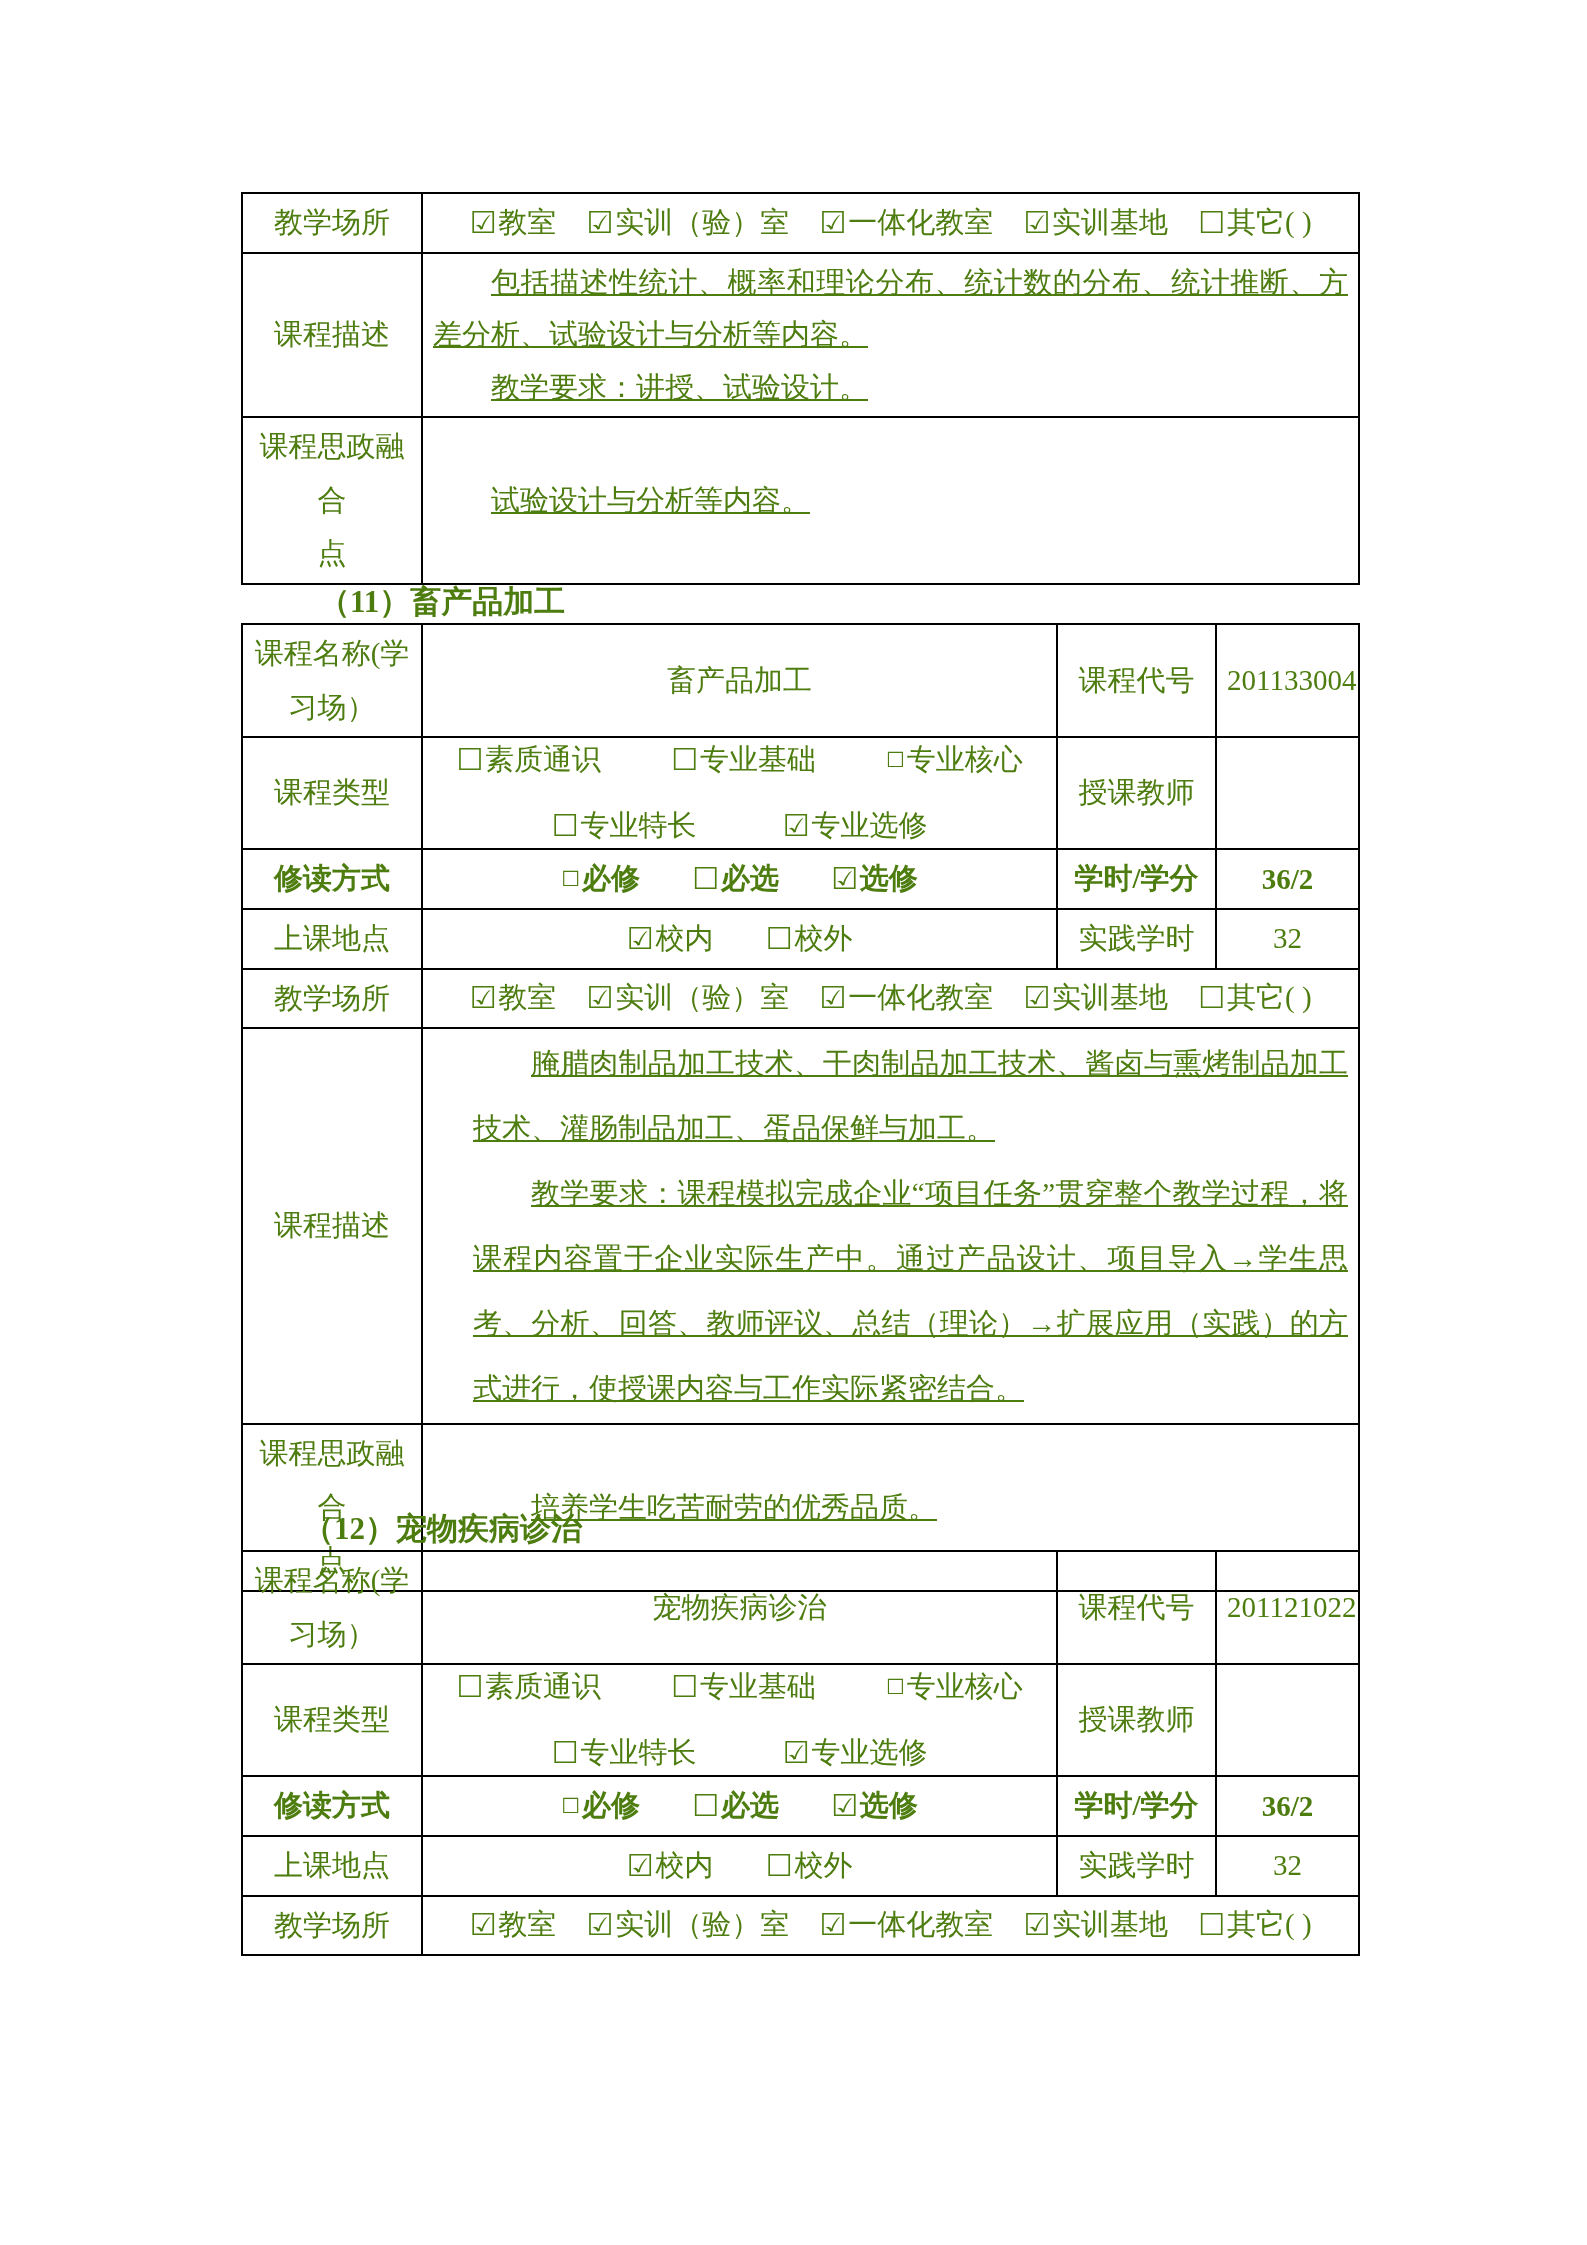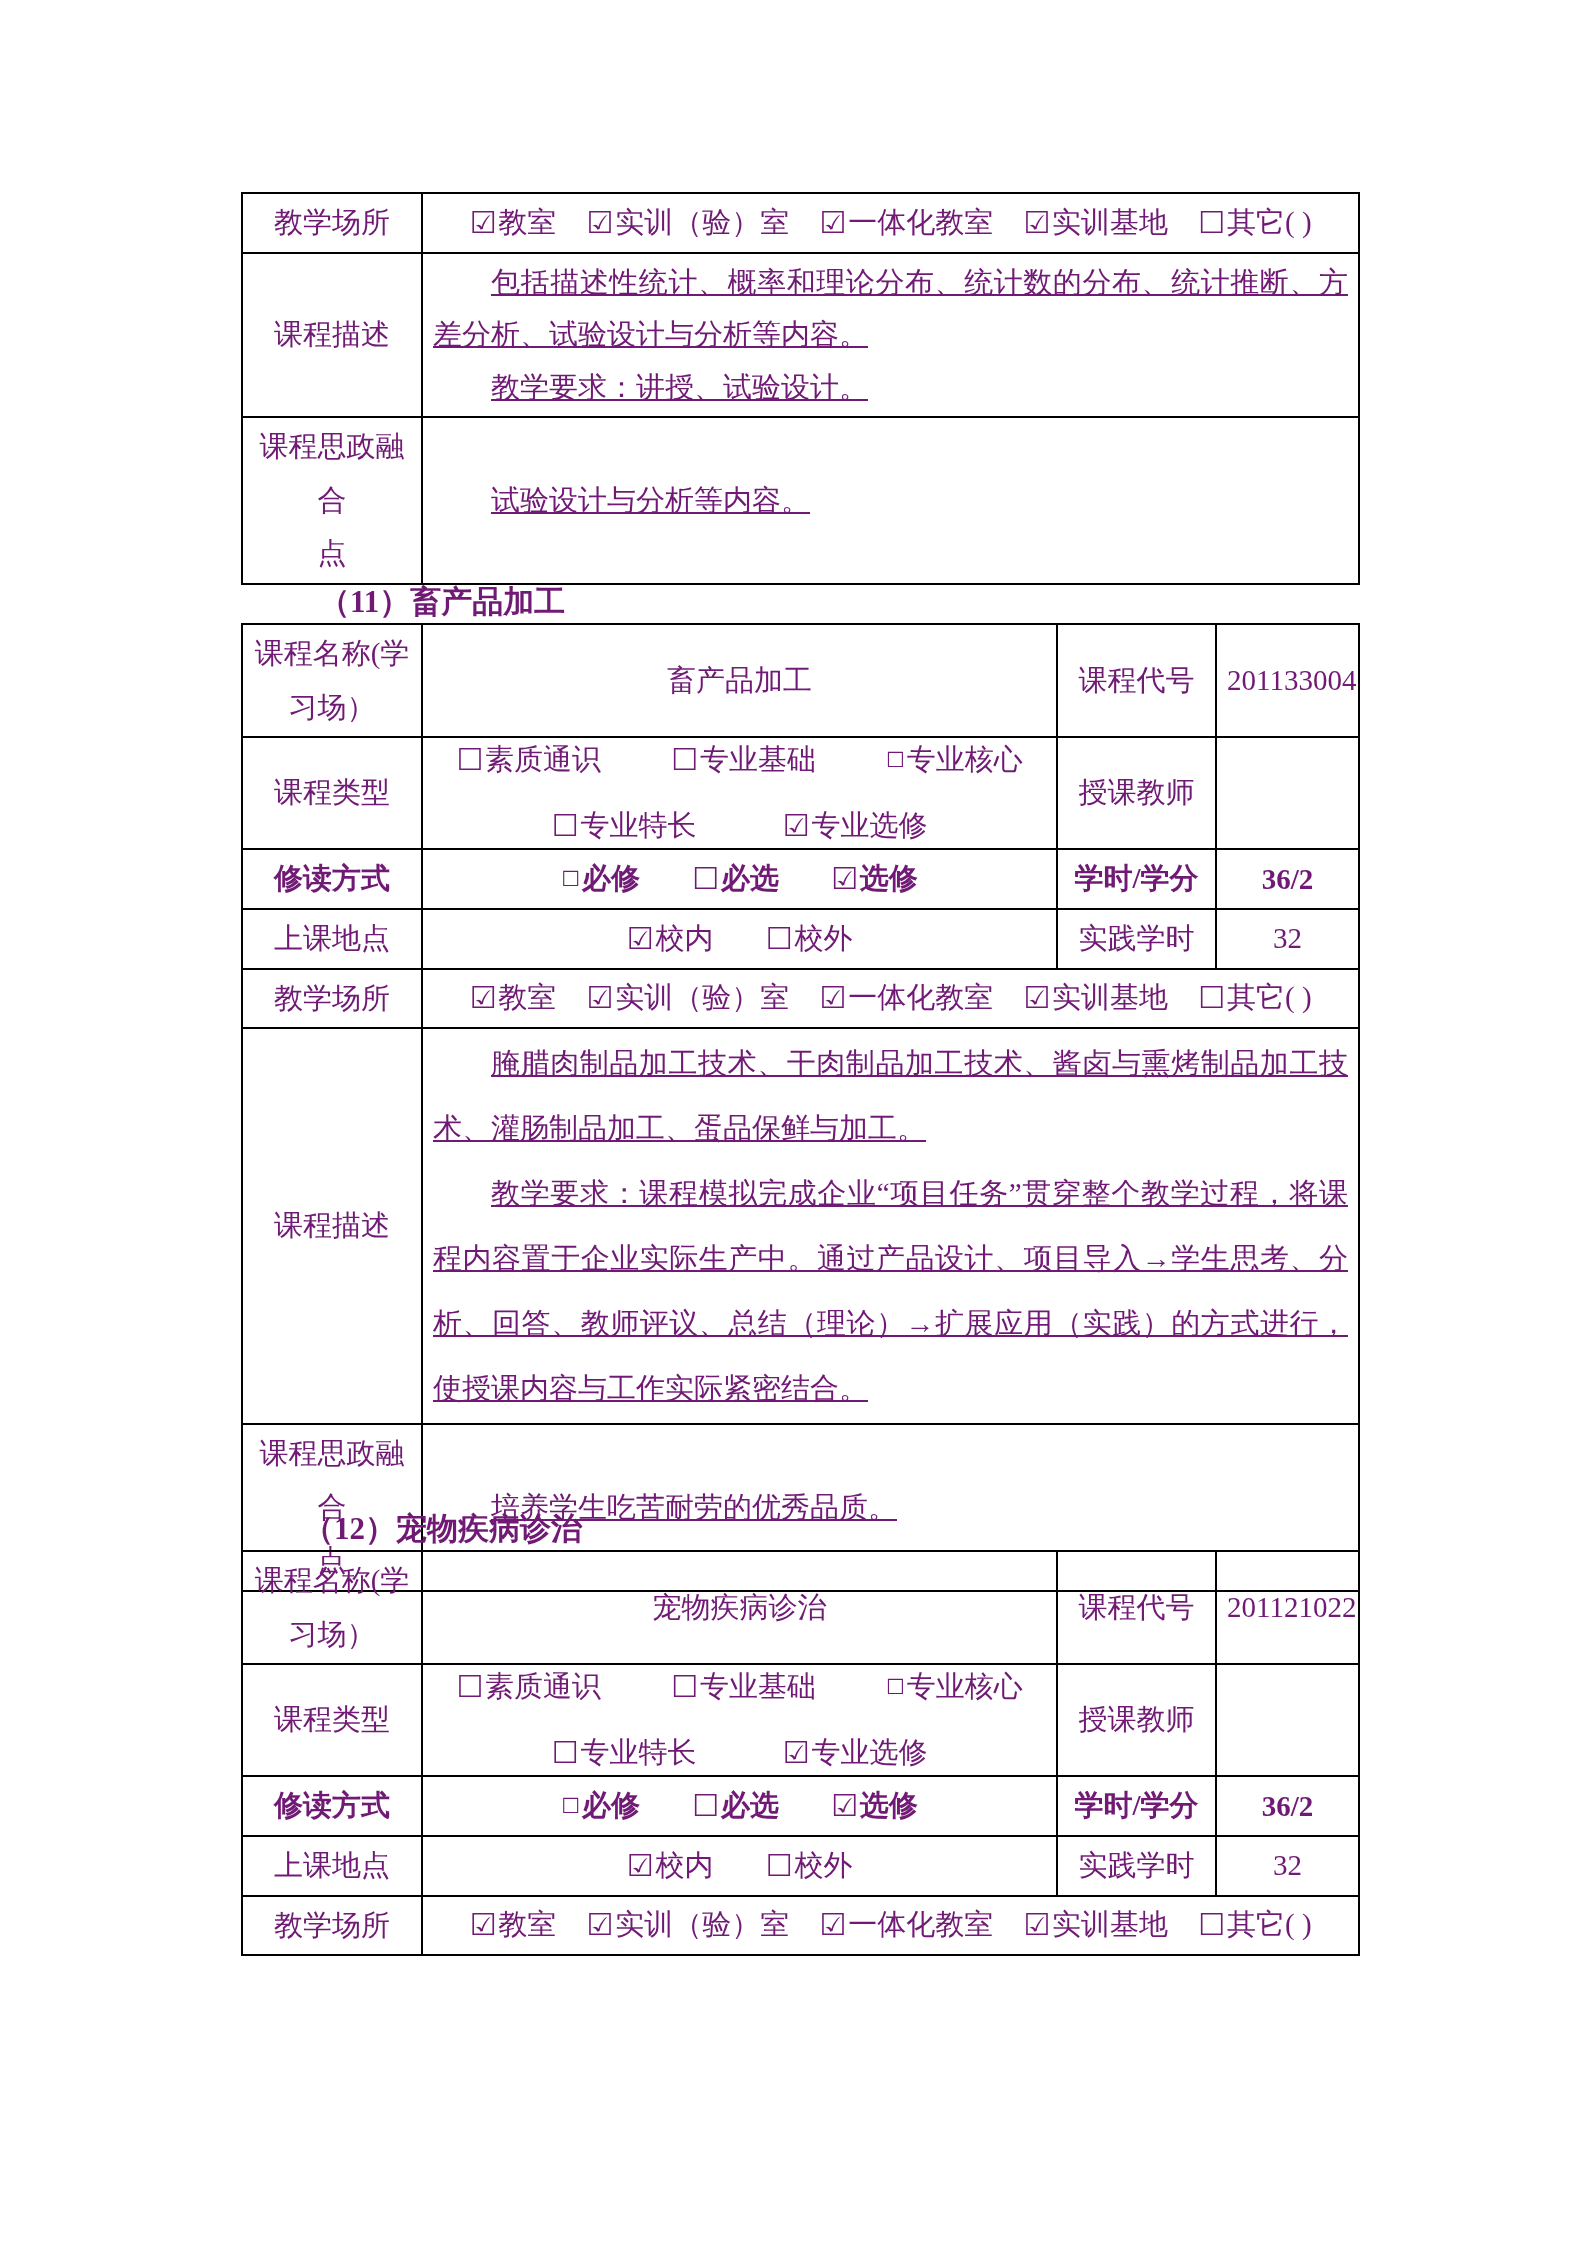--- a/index.html
+++ b/index.html
@@ -1,20 +1,20 @@
 <!DOCTYPE html>
 <html><head>
 <meta charset="utf-8">
 <style>
   html,body{margin:0;padding:0;background:#ffffff;}
   .page{
     position:relative;
     width:1587px;height:2245px;
     background:#fff;
-    color:#701a75;
+    color:#4d7c0f;
     font-family:"Liberation Serif","DejaVu Serif",serif;
     font-size:29px;
     overflow:hidden;
   }
   table.doc{
     position:absolute;
     left:241px;
     width:1117px;
     border-collapse:collapse;
     table-layout:fixed;
@@ -23,21 +23,21 @@
     border:2px solid #000;
     padding:2px 10px;
     vertical-align:middle;
     font-size:29px;
   }
   .lab{text-align:center;line-height:1.85;}
   .ctr{text-align:center;}
   .desc{padding:6px 16px 6px 14px;}
   .desc p{margin:0;text-indent:2em;text-align:justify;text-decoration:underline;}
   .lh18 p{line-height:1.82;}
-  .lh22 p{line-height:2.24;}
+  .lh22 p{line-height:2.24;margin-left:40px;}
   
   #t1{top:192px;}
   #t1 .r1{height:58px;}
   #t1 .r2{height:159px;}
   #t1 .r3{height:106px;}
   
   #t2{top:623px;}
   
   #t3{top:1550px;}
   .rn{height:107px;margin-left:28px;}

